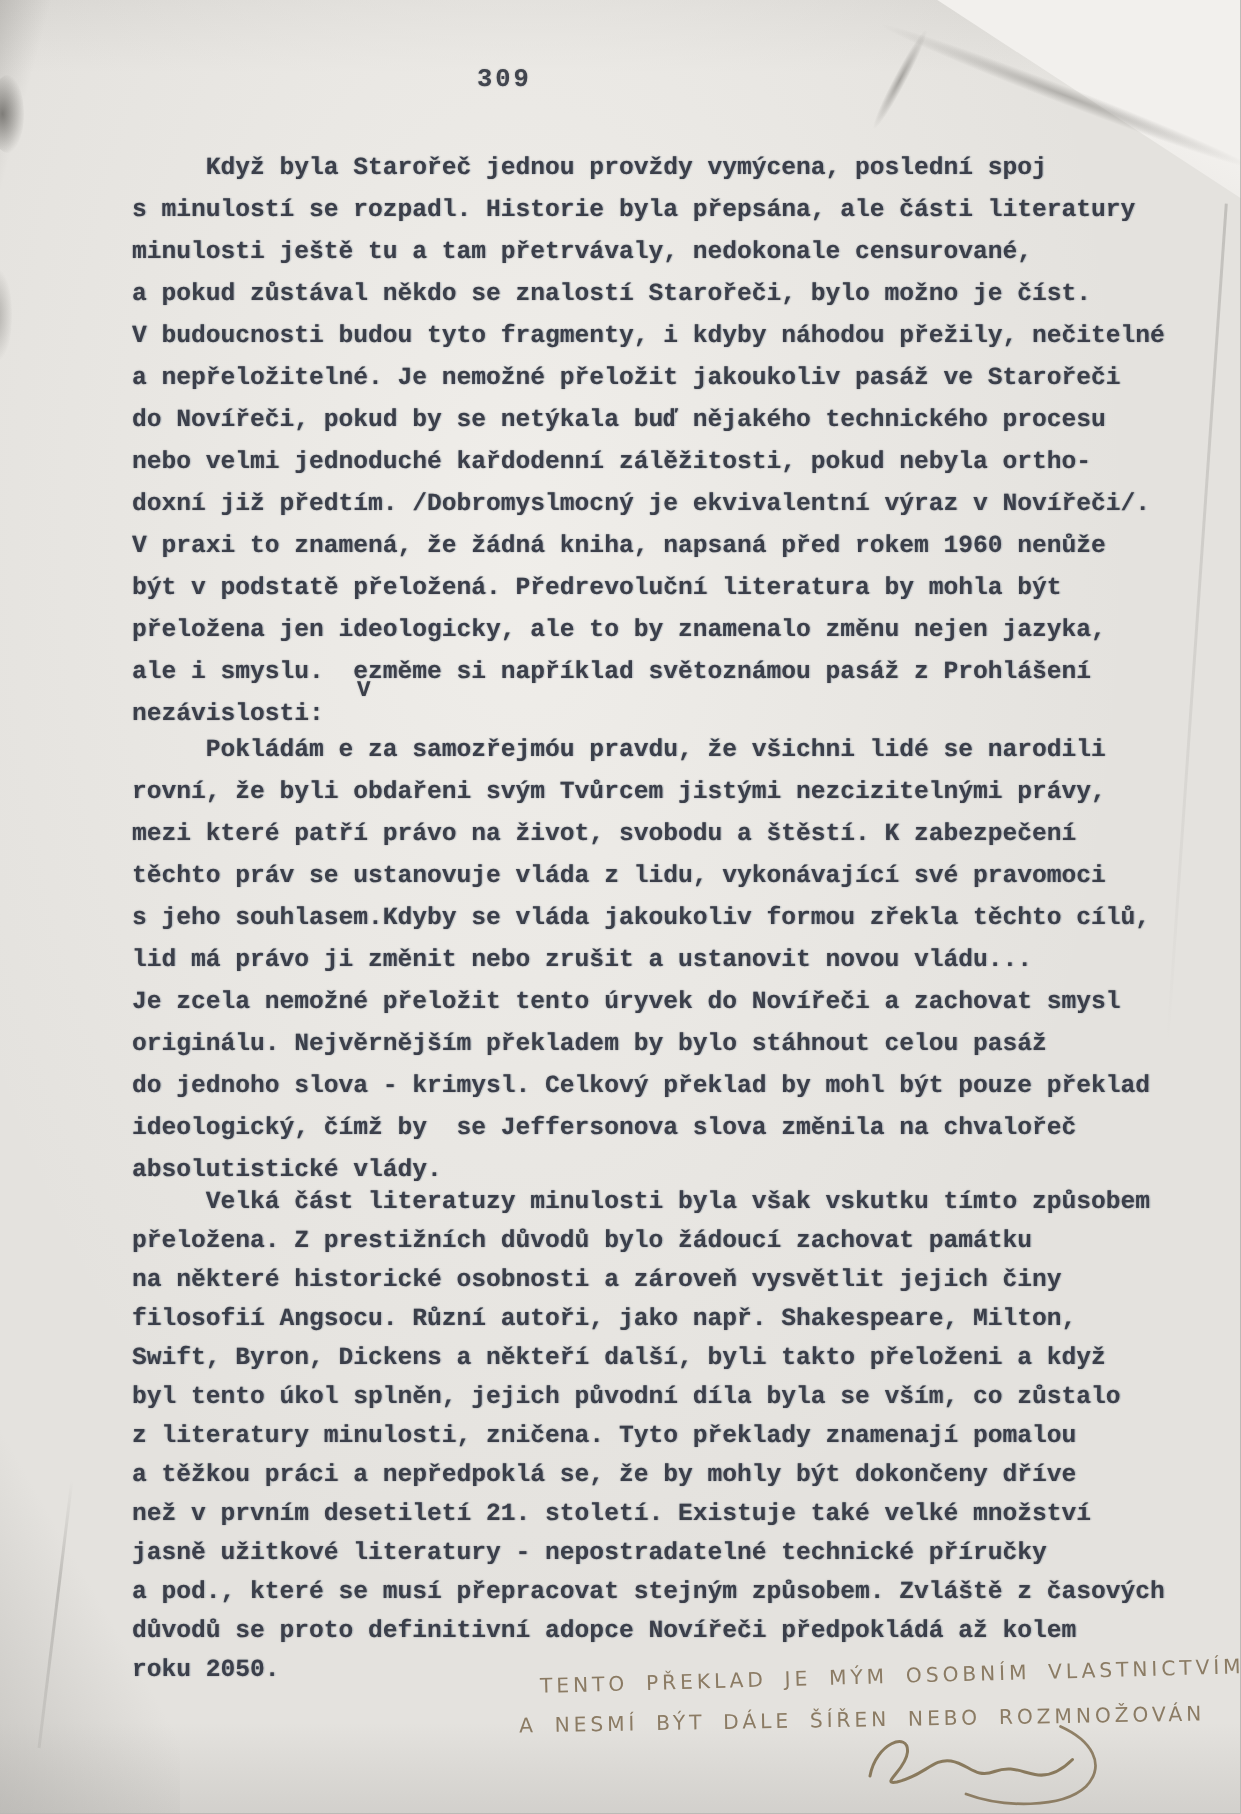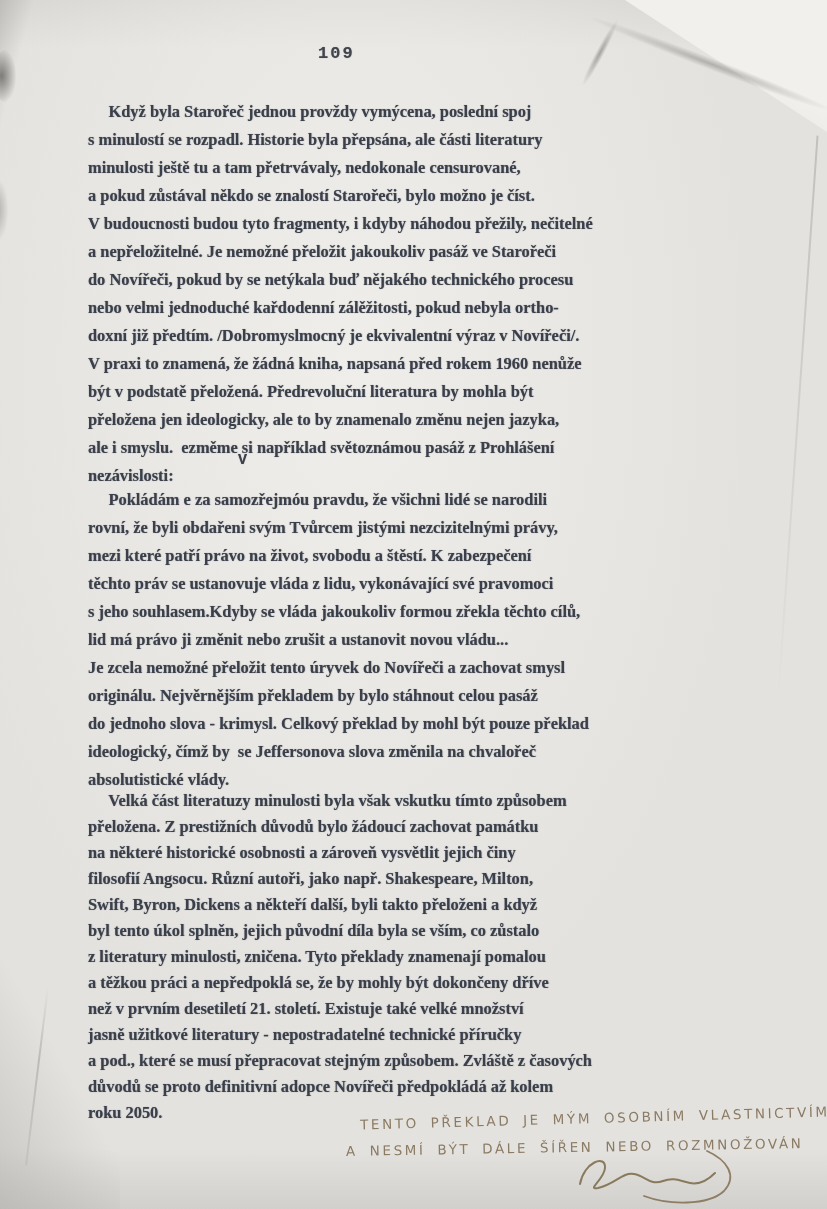--- a/index.html
+++ b/index.html
@@ -50,21 +50,21 @@
   }
   .shade-bl{
     position:absolute;left:0;bottom:0;width:120px;height:260px;
     background:linear-gradient(60deg, rgba(165,163,159,.45) 0%, rgba(165,163,159,0) 55%);
   }
   .page-number{
     position:absolute;left:318px;top:44px;
     font-size:17px;font-weight:bold;letter-spacing:2px;color:#41454e;
     text-shadow:0 0 1px rgba(65,69,78,.5);
   }
-  .typed{position:absolute;left:0;top:0;width:827px;height:1209px;font-family:Liberation Serif, serif;}
+  .typed{position:absolute;left:0;top:0;width:827px;height:1209px;}
   .para{
     position:absolute;left:88px;width:720px;
     font-size:16.4px;font-weight:bold;color:#3b3f4a;
     white-space:pre;letter-spacing:0px;
     text-shadow:0 0 1px rgba(59,63,74,.55), 1px 0 0 rgba(75,110,150,.14);
   }
   .stray-letter{
     position:absolute;left:238px;top:452px;
     font-size:15px;font-weight:bold;color:#3b3f4a;
     text-shadow:0 0 1px rgba(59,63,74,.5);
@@ -84,21 +84,21 @@
 <div class="paper">
   <div class="fold"></div>
   <div class="fold-crease"></div>
   <div class="fold-crease-2"></div>
   <div class="blot-tl"></div>
   <div class="blot-tl2"></div>
   <div class="crease-left-bottom"></div>
   <div class="crease-right"></div>
   <div class="shade-bl"></div>
 
-  <div class="page-number">109</div>
+  <div class="page-number">309</div>
 
   <div class="typed">
       <div class="para" style="top: 98px; line-height: 28px;"><div class="line">     Když byla Starořeč jednou provždy vymýcena, poslední spoj</div><div class="line">s minulostí se rozpadl. Historie byla přepsána, ale části literatury</div><div class="line">minulosti ještě tu a tam přetrvávaly, nedokonale censurované,</div><div class="line">a pokud zůstával někdo se znalostí Starořeči, bylo možno je číst.</div><div class="line">V budoucnosti budou tyto fragmenty, i kdyby náhodou přežily, nečitelné</div><div class="line">a nepřeložitelné. Je nemožné přeložit jakoukoliv pasáž ve Starořeči</div><div class="line">do Novířeči, pokud by se netýkala buď nějakého technického procesu</div><div class="line">nebo velmi jednoduché kařdodenní zálěžitosti, pokud nebyla ortho-</div><div class="line">doxní již předtím. /Dobromyslmocný je ekvivalentní výraz v Novířeči/.</div><div class="line">V praxi to znamená, že žádná kniha, napsaná před rokem 1960 nenůže</div><div class="line">být v podstatě přeložená. Předrevoluční literatura by mohla být</div><div class="line">přeložena jen ideologicky, ale to by znamenalo změnu nejen jazyka,</div><div class="line">ale i smyslu.  ezměme si například světoznámou pasáž z Prohlášení</div><div class="line">nezávislosti:</div></div>
       <div class="para" style="top: 486px; line-height: 28px;"><div class="line">     Pokládám e za samozřejmóu pravdu, že všichni lidé se narodili</div><div class="line">rovní, že byli obdařeni svým Tvůrcem jistými nezcizitelnými právy,</div><div class="line">mezi které patří právo na život, svobodu a štěstí. K zabezpečení</div><div class="line">těchto práv se ustanovuje vláda z lidu, vykonávající své pravomoci</div><div class="line">s jeho souhlasem.Kdyby se vláda jakoukoliv formou zřekla těchto cílů,</div><div class="line">lid má právo ji změnit nebo zrušit a ustanovit novou vládu...</div></div>
       <div class="para" style="top: 654px; line-height: 28px;"><div class="line">Je zcela nemožné přeložit tento úryvek do Novířeči a zachovat smysl</div><div class="line">originálu. Nejvěrnějším překladem by bylo stáhnout celou pasáž</div><div class="line">do jednoho slova - krimysl. Celkový překlad by mohl být pouze překlad</div><div class="line">ideologický, čímž by  se Jeffersonova slova změnila na chvalořeč</div><div class="line">absolutistické vlády.</div></div>
       <div class="para" style="top: 788px; line-height: 26px;"><div class="line">     Velká část literatuzy minulosti byla však vskutku tímto způsobem</div><div class="line">přeložena. Z prestižních důvodů bylo žádoucí zachovat památku</div><div class="line">na některé historické osobnosti a zároveň vysvětlit jejich činy</div><div class="line">filosofií Angsocu. Různí autoři, jako např. Shakespeare, Milton,</div><div class="line">Swift, Byron, Dickens a někteří další, byli takto přeloženi a když</div><div class="line">byl tento úkol splněn, jejich původní díla byla se vším, co zůstalo</div><div class="line">z literatury minulosti, zničena. Tyto překlady znamenají pomalou</div><div class="line">a těžkou práci a nepředpoklá se, že by mohly být dokončeny dříve</div><div class="line">než v prvním desetiletí 21. století. Existuje také velké množství</div><div class="line">jasně užitkové literatury - nepostradatelné technické příručky</div><div class="line">a pod., které se musí přepracovat stejným způsobem. Zvláště z časových</div><div class="line">důvodů se proto definitivní adopce Novířeči předpokládá až kolem</div><div class="line">roku 2050.</div></div>
     </div>
 
   <div class="stray-letter">V</div>
 

